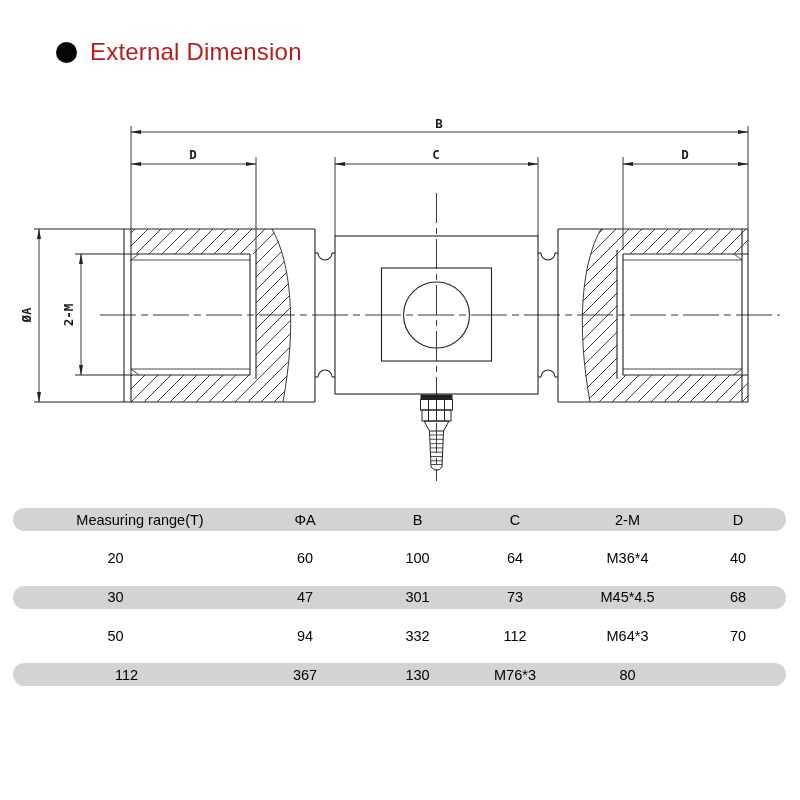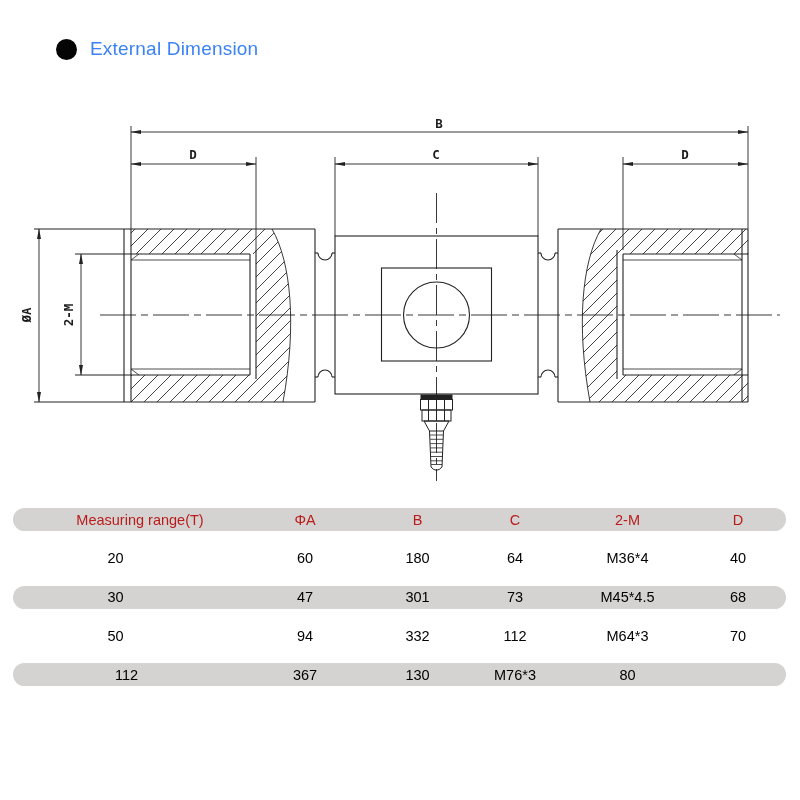--- a/index.html
+++ b/index.html
@@ -1,34 +1,34 @@
 <!DOCTYPE html>
 <html><head>
 <meta charset="utf-8">
 <style>
   html,body{margin:0;padding:0;background:#ffffff;}
   .page{position:relative;width:800px;height:800px;background:#fff;overflow:hidden;
         font-family:"Liberation Sans",sans-serif;}
   
   .title-row{position:absolute;left:56px;top:38px;display:flex;align-items:center;gap:13px;}
   .bullet{width:21px;height:21px;border-radius:50%;background:#050505;flex:0 0 auto;}
-  .title-text{font-size:19px;font-weight:500;color:#3b82f6;letter-spacing:.2px;white-space:nowrap;}
+  .title-text{font-size:24px;font-weight:500;color:#b91c1c;letter-spacing:.2px;white-space:nowrap;}
   
   .drawing{position:absolute;left:0;top:0;width:800px;height:500px;}
   .drawing svg{display:block;width:800px;height:500px;}
   .cad-label{font-family:"DejaVu Sans Mono",monospace;font-size:12.5px;font-weight:bold;fill:#1c1c1c;}
   
   .spec-table{position:absolute;left:13px;top:508px;width:773px;}
   .t-row{height:38.75px;display:flex;align-items:flex-start;}
   .row-bar{width:100%;height:23px;display:grid;
            grid-template-columns:227px 130px 95px 100px 125px 96px;
            align-items:center;border-radius:12px;}
   .row-bar.pill{background:#d5d3d1;}
   .cell{text-align:center;font-size:14.5px;color:#000000;white-space:nowrap;}
-  .t-head .cell{color:#b91c1c;}
+  .t-head .cell{color:#000000;}
   .t-head .c0{padding-left:27px;}
   .t-data .c0{padding-right:22px;}
 </style>
 </head>
 <body>
 
 <div class="page">
 
   <div class="title-row">
     <span class="bullet"></span>
@@ -190,21 +190,21 @@
         <div class="cell">C</div>
         <div class="cell">2-M</div>
         <div class="cell">D</div>
       </div>
     </div>
 
     <div class="t-row t-data">
       <div class="row-bar">
         <div class="cell c0">20</div>
         <div class="cell">60</div>
-        <div class="cell">180</div>
+        <div class="cell">100</div>
         <div class="cell">64</div>
         <div class="cell">M36*4</div>
         <div class="cell">40</div>
       </div>
     </div>
 
     <div class="t-row t-data">
       <div class="row-bar pill">
         <div class="cell c0">30</div>
         <div class="cell">47</div>

